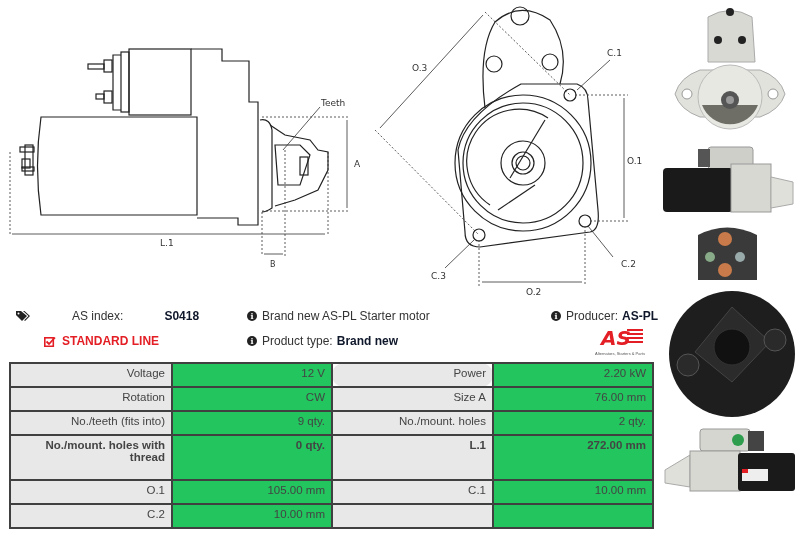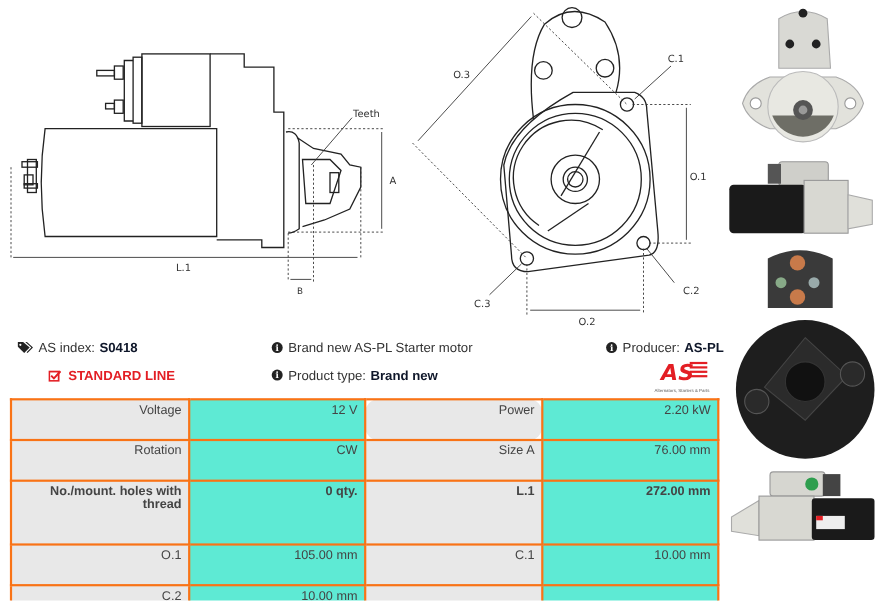--- a/index.html
+++ b/index.html
@@ -9,23 +9,23 @@
   svg text { font-family:"DejaVu Sans", sans-serif; }
 
   .info-line { position:absolute; font-size:12px; color:#333; white-space:nowrap; display:flex; align-items:center; }
   .info-line b { color:#0f172a; font-weight:bold; margin-left:4px; }
   .info-icon { display:inline-block; width:10px; height:10px; border-radius:50%; background:#222; color:#fff;
                font-size:8px; line-height:10px; text-align:center; font-weight:bold; margin-right:5px;
                font-family:"DejaVu Serif", serif; }
   .std-line { color:#e31e24; font-weight:bold; }
 
   table.spec { position:absolute; left:9px; top:362px; border-collapse:collapse; font-size:11.5px; }
-  table.spec td { border:2px solid #f97316; padding:13px 6px; height:19px; color:#444; vertical-align:top; padding-top:3px; }
+  table.spec td { border:2px solid #404040; padding:0 6px; height:19px; color:#444; vertical-align:top; padding-top:3px; }
   table.spec td.lbl { background:#e8e8e8; text-align:right; }
-  table.spec td.val { background:#5eead4; text-align:right; }
+  table.spec td.val { background:#22c55e; text-align:right; }
   table.spec tr.tall td { height:40px;font-weight:bold; }
   .col1 { width:148px; } .col2 { width:146px; } .col3 { width:147px;border-radius:12px; } .col4 { width:146px; }
 
   .photo { position:absolute; }
 </style>
 </head>
 <body>
 
 <svg class="abs" style="left:0;top:0" width="370" height="290" viewBox="0 0 370 290">
   <g fill="none" stroke="#222" stroke-width="1.2">
@@ -154,21 +154,21 @@
   <rect x="40" y="4" width="50" height="22" rx="3" fill="#d6d6d0" stroke="#999"></rect>
   <circle cx="78" cy="15" r="6" fill="#2e9e4e"></circle>
   <rect x="88" y="6" width="16" height="20" fill="#444"></rect>
   <path d="M5,45 L30,30 L30,62 L5,58 Z" fill="#e0e0da" stroke="#aaa"></path>
   <rect x="30" y="26" width="50" height="40" fill="#d8d8d2" stroke="#999"></rect>
   <rect x="78" y="28" width="57" height="38" rx="3" fill="#1a1a1a"></rect>
   <rect x="82" y="44" width="26" height="12" fill="#eee"></rect>
   <rect x="82" y="44" width="6" height="4" fill="#e31e24"></rect>
 </svg>
 
-<div class="info-line" style="left:16px;top:309px;">
+<div class="info-line" style="left:16px;top:309px;gap:37px;">
   <svg width="14" height="12" viewBox="0 0 14 12" style="margin-right:5px">
     <path d="M0,1 L5,1 L11,6 L6,11 L0,5 Z" fill="#222"></path>
       <circle cx="2.5" cy="3.5" r="1" fill="#fff"></circle>
     <path d="M7,1 L8.5,1 L14,6 L9,11 L8.2,10.2 L12.5,6 Z" fill="#222"></path>
   </svg>
   <span>AS index:</span>
   <b>S0418</b>
 </div>
 <div class="info-line std-line" style="left:16px;top:334px;padding-left:28px;">
   <svg width="12" height="11" viewBox="0 0 12 11" style="margin-right:6px">
@@ -211,20 +211,26 @@
       <td class="val col2">12 V</td>
       <td class="lbl col3">Power</td>
       <td class="val col4">2.20 kW</td>
     </tr>
     <tr>
       <td class="lbl">Rotation</td>
       <td class="val">CW</td>
       <td class="lbl">Size A</td>
       <td class="val">76.00 mm</td>
     </tr>
+    <tr>
+      <td class="lbl">No./teeth (fits into)</td>
+      <td class="val">9 qty.</td>
+      <td class="lbl">No./mount. holes</td>
+      <td class="val">2 qty.</td>
+    </tr>
     <tr class="tall">
       <td class="lbl">No./mount. holes with thread</td>
       <td class="val">0 qty.</td>
       <td class="lbl">L.1</td>
       <td class="val">272.00 mm</td>
     </tr>
     <tr>
       <td class="lbl">O.1</td>
       <td class="val">105.00 mm</td>
       <td class="lbl">C.1</td>

